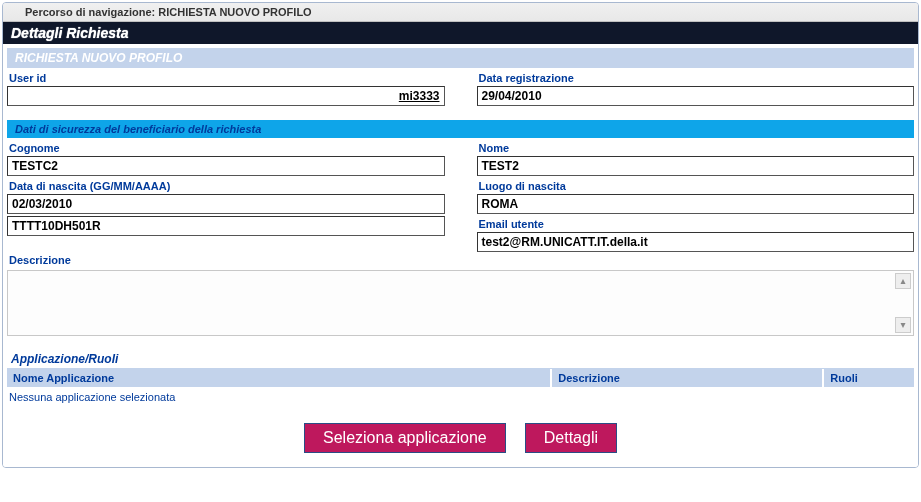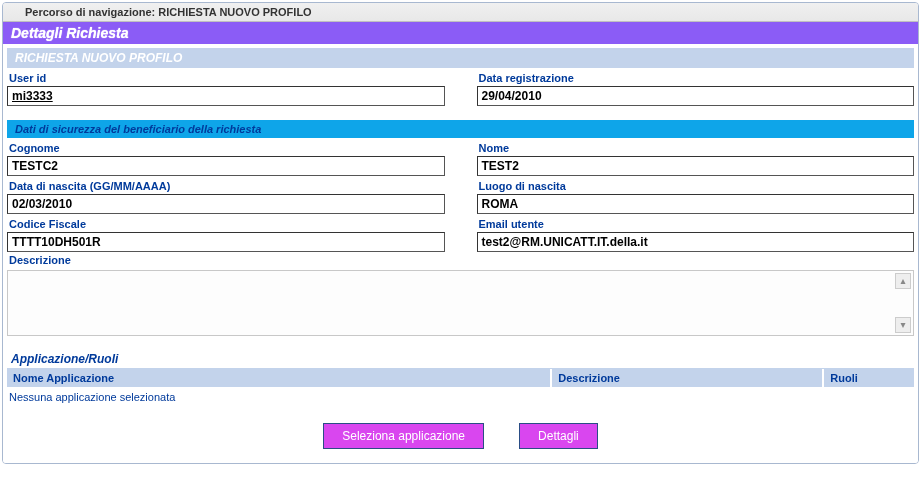--- a/index.html
+++ b/index.html
@@ -17,21 +17,21 @@
   }
   .breadcrumb {
     background: linear-gradient(#f0f0f0, #e8e8e8);
     border-bottom: 1px solid #c0c0c0;
     padding: 3px 22px;
     font-size: 11px;
     color: #333;
   }
   .breadcrumb b { font-weight: bold; }
   .title-bar {
-    background: #8b5cf6;
+    background: #0f172a;
     color: #fff;
     font-weight: bold;
     font-style: italic;
     font-size: 14px;
     padding: 3px 8px;
     text-shadow: 0 0 1px #fff;
   }
   .content {
     background: #fff;
     padding: 4px;
@@ -132,30 +132,30 @@
     color: #003a9b;
     font-size: 11px;
     padding: 4px 2px;
   }
   .button-row {
     text-align: center;
     padding: 16px 0 10px 0;
   }
   .btn {
     display: inline-block;
-    background: #d946ef;
+    background: #be185d;
     color: #fff;
     border: 1px solid #2a4d85;
-    font-size: 12px;
+    font-size: 16px;
     padding: 5px 18px;
-    margin: 0 16px;
+    margin: 0 8px;
     cursor: pointer;
     font-family: Verdana, Arial, sans-serif;
   }
-  .underlined { text-decoration: underline; }
+  .underlined { text-decoration: underline; text-align: right; }
 </style>
 </head>
 <body>
 
 <div class="outer">
 
   <div class="breadcrumb">
     <b>Percorso di navigazione:</b>
     <b>RICHIESTA NUOVO PROFILO</b>
   </div>
@@ -196,21 +196,20 @@
         <div class="field-value">02/03/2010</div>
       </div>
       <div class="form-cell">
         <span class="field-label">Luogo di nascita</span>
         <div class="field-value">ROMA</div>
       </div>
     </div>
 
     <div class="form-row">
       <div class="form-cell">
-        <span class="field-label">Codice Fiscale</span>
         <div class="field-value">TTTT10DH501R</div>
       </div>
       <div class="form-cell">
         <span class="field-label">Email utente</span>
         <div class="field-value">test2@RM.UNICATT.IT.della.it</div>
       </div>
     </div>
 
     <div>
       <span class="field-label">Descrizione</span>

